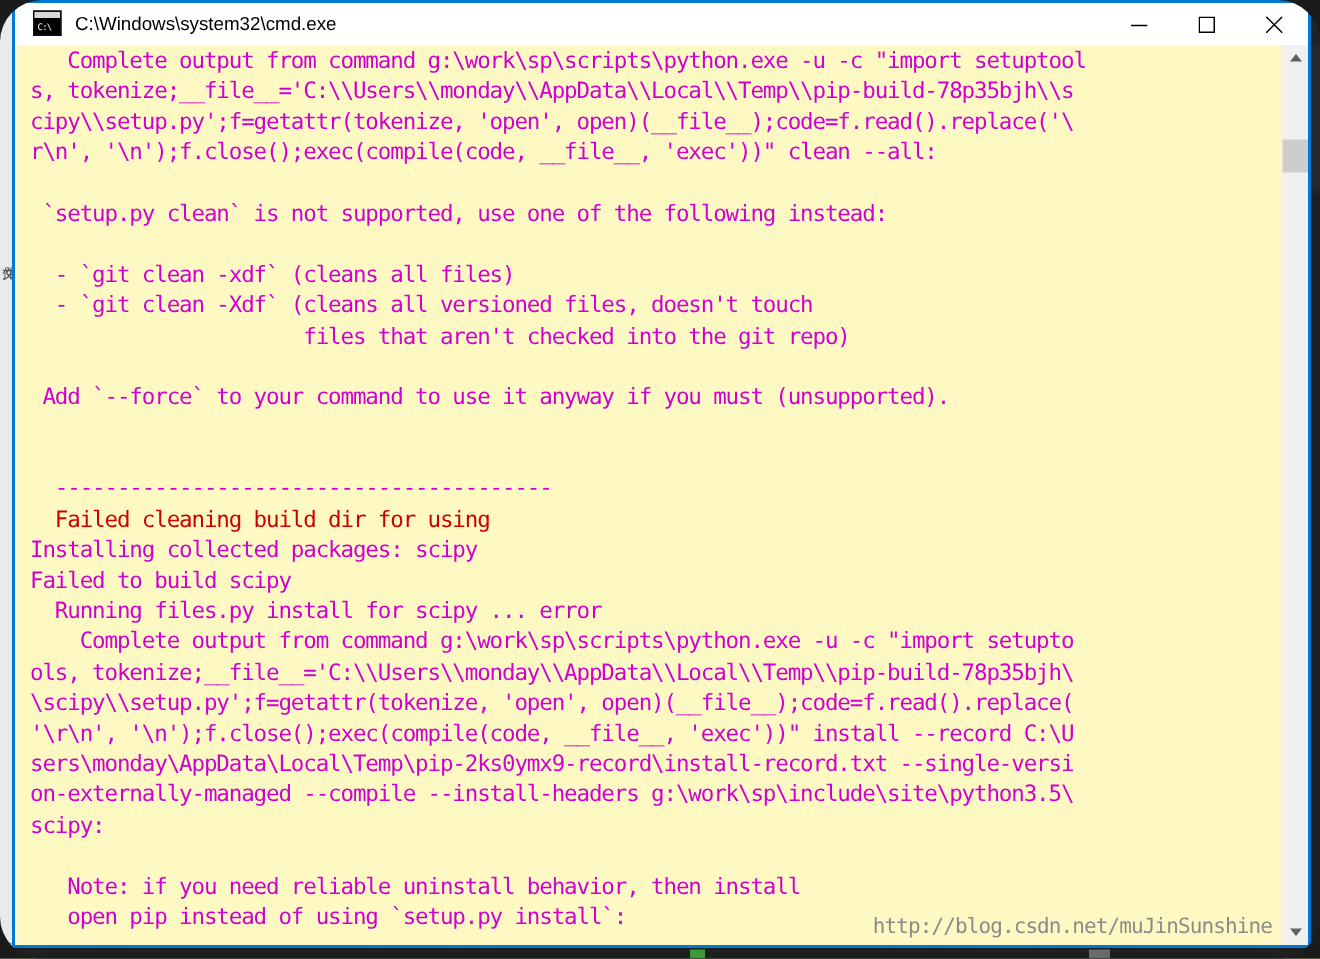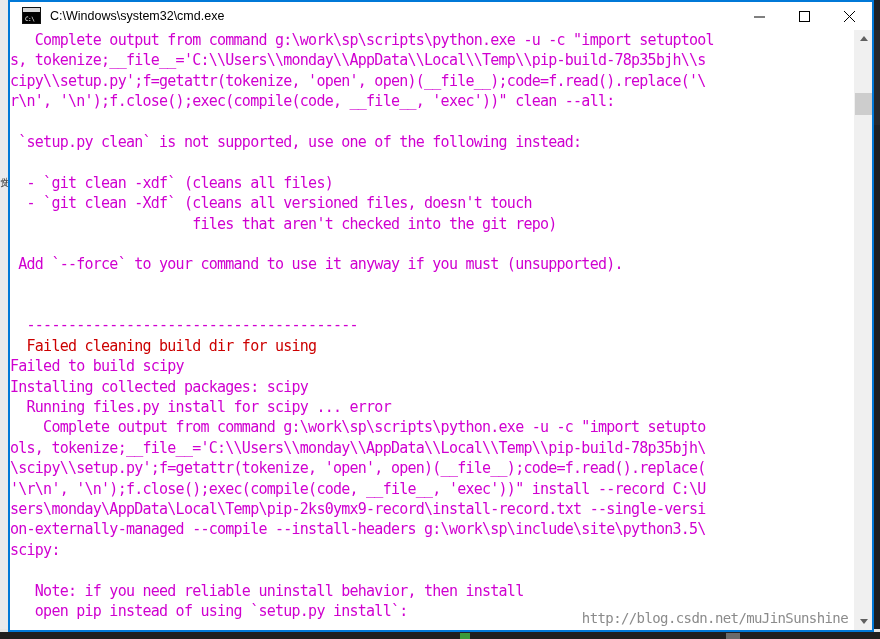--- a/index.html
+++ b/index.html
@@ -13,20 +13,21 @@
     overflow: hidden;
     font-family: "Liberation Sans", sans-serif;
   }
 
   #screen {
     position: relative;
     width: 880px;
     height: 639px;
     overflow: hidden;
     background: #2a2c30;
+    border-radius: 28px;
   }
   .bg-strip {
     position: absolute;
     background: #ececec;
   }
   .bg-dark {
     position: absolute;
     background: #202226;
   }
   .bg-glyph {
@@ -149,22 +150,22 @@
     top: 28px;
     right: 0;
     bottom: 0;
     background: #000000;
     display: flex;
   }
   #console-text {
     flex: 1 1 auto;
     position: relative;
     overflow: hidden;
-    padding-left: 0;
-    background: #ffffff;
+    padding-left: 10px;
+    background: #fef9c3;
   }
   .line {
     font-family: "DejaVu Sans Mono", monospace;
     font-size: 15px;
     line-height: 20.4px;
     white-space: pre;
     color: #d000d0;
     letter-spacing: -0.75px;
     height: 20.4px;
   }
@@ -292,22 +293,22 @@
           <div class="line blank"> </div>
           <div class="line">  - `git clean -xdf` (cleans all files)</div>
           <div class="line">  - `git clean -Xdf` (cleans all versioned files, doesn't touch</div>
           <div class="line">                      files that aren't checked into the git repo)</div>
           <div class="line blank"> </div>
           <div class="line"> Add `--force` to your command to use it anyway if you must (unsupported).</div>
           <div class="line blank"> </div>
           <div class="line blank"> </div>
           <div class="line">  ----------------------------------------</div>
           <div class="line red">  Failed cleaning build dir for using</div>
+          <div class="line">Installing collected packages: scipy</div>
           <div class="line">Failed to build scipy</div>
-          <div class="line">Installing collected packages: scipy</div>
           <div class="line">  Running files.py install for scipy ... error</div>
           <div class="line">    Complete output from command g:\work\sp\scripts\python.exe -u -c "import setupto</div>
           <div class="line">ols, tokenize;__file__='C:\\Users\\monday\\AppData\\Local\\Temp\\pip-build-78p35bjh\</div>
           <div class="line">\scipy\\setup.py';f=getattr(tokenize, 'open', open)(__file__);code=f.read().replace(</div>
           <div class="line">'\r\n', '\n');f.close();exec(compile(code, __file__, 'exec'))" install --record C:\U</div>
           <div class="line">sers\monday\AppData\Local\Temp\pip-2ks0ymx9-record\install-record.txt --single-versi</div>
           <div class="line">on-externally-managed --compile --install-headers g:\work\sp\include\site\python3.5\</div>
           <div class="line">scipy:</div>
           <div class="line blank"> </div>
           <div class="line">   Note: if you need reliable uninstall behavior, then install</div>

